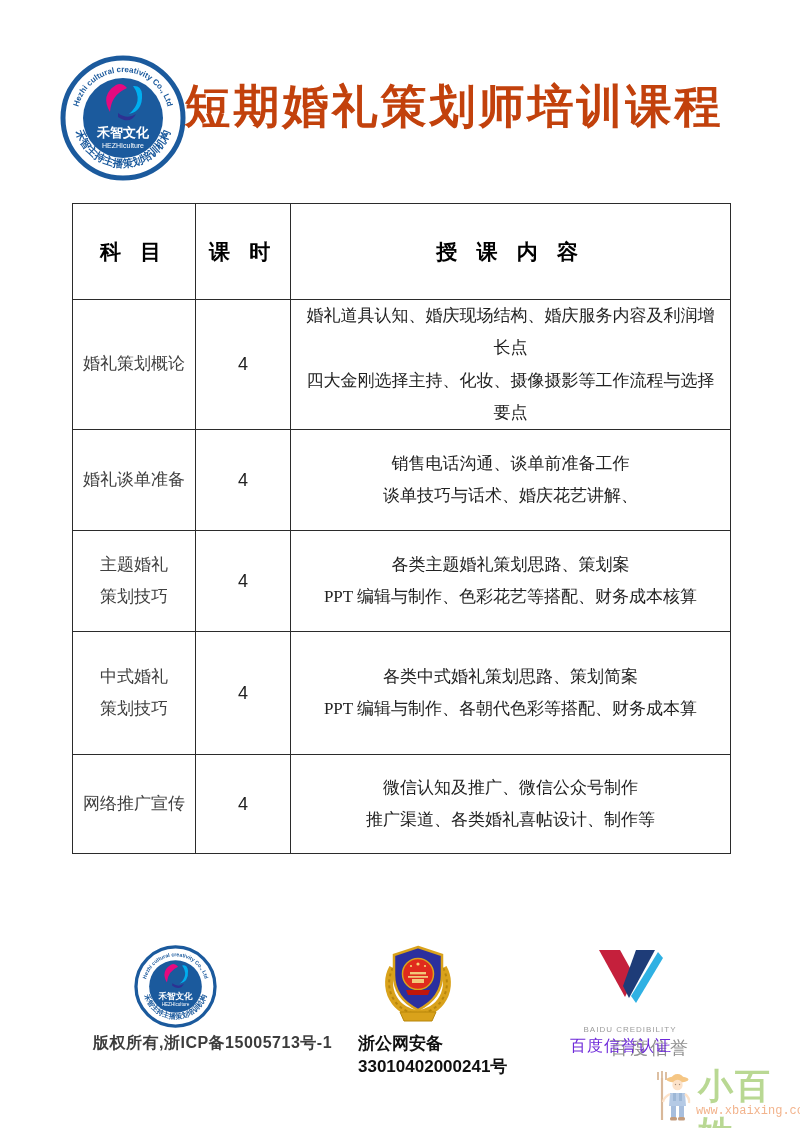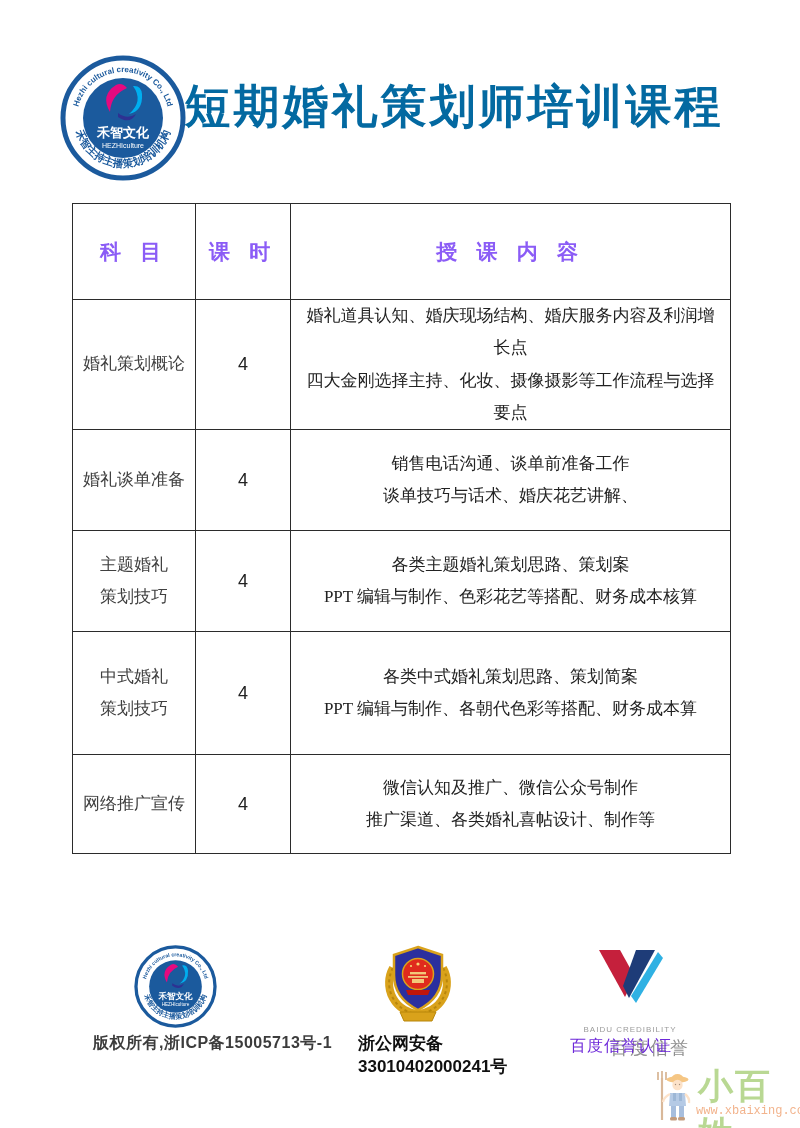--- a/index.html
+++ b/index.html
@@ -7,39 +7,39 @@
   body {
     width:800px; height:1128px; position:relative; overflow:hidden;
     font-family:"Liberation Serif", serif; color:#1c1c1c;
   }
 
   
   .logo-main { position:absolute; left:60px; top:55px; width:126px; height:126px; }
   .page-title {
     position:absolute; left:178px; top:76px; width:552px;
     text-align:center; font-size:46px; font-weight:bold; letter-spacing:3px;
-    color:#0369a1; font-family:Liberation Sans, sans-serif;
+    color:#c2410c; font-family:Liberation Sans, sans-serif;
   }
 
   
   table.course {
     position:absolute; left:72px; top:203px; width:658px;
     border-collapse:collapse; table-layout:fixed;
   }
   table.course th, table.course td {
     border:1px solid #2b2b2b; vertical-align:middle; overflow:hidden;
   }
   table.course thead tr { height:96px; }
   table.course tbody tr:nth-child(1){ height:106px; }
   table.course tbody tr:nth-child(2){ height:101px; }
   table.course tbody tr:nth-child(3){ height:101px; }
   table.course tbody tr:nth-child(4){ height:123px; }
   table.course tbody tr:nth-child(5){ height:99px; }
   table.course tbody tr:nth-child(6){ height:85px; }
-  th.h-cell { font-size:21px; font-weight:bold; letter-spacing:7px; text-align:center; color:#8b5cf6; }
+  th.h-cell { font-size:21px; font-weight:bold; letter-spacing:7px; text-align:center; color:#000000; }
   td.subject { font-size:17px; text-align:center; line-height:1.9; color:#404040; }
   td.hours   { font-size:18px; text-align:center; font-family:"Liberation Sans", sans-serif; color:#222; }
   td.content { font-size:17px; text-align:center; line-height:1.9; color:#222; padding:0 8px; }
 
   
   .logo-footer { position:absolute; left:134px; top:945px; width:83px; height:83px; }
   .icp-text {
     position:absolute; left:93px; top:1033px; width:300px;
     font-family:"Liberation Sans", sans-serif; font-size:16px; font-weight:bold;
     color:#3c3c3c; letter-spacing:0.5px;

